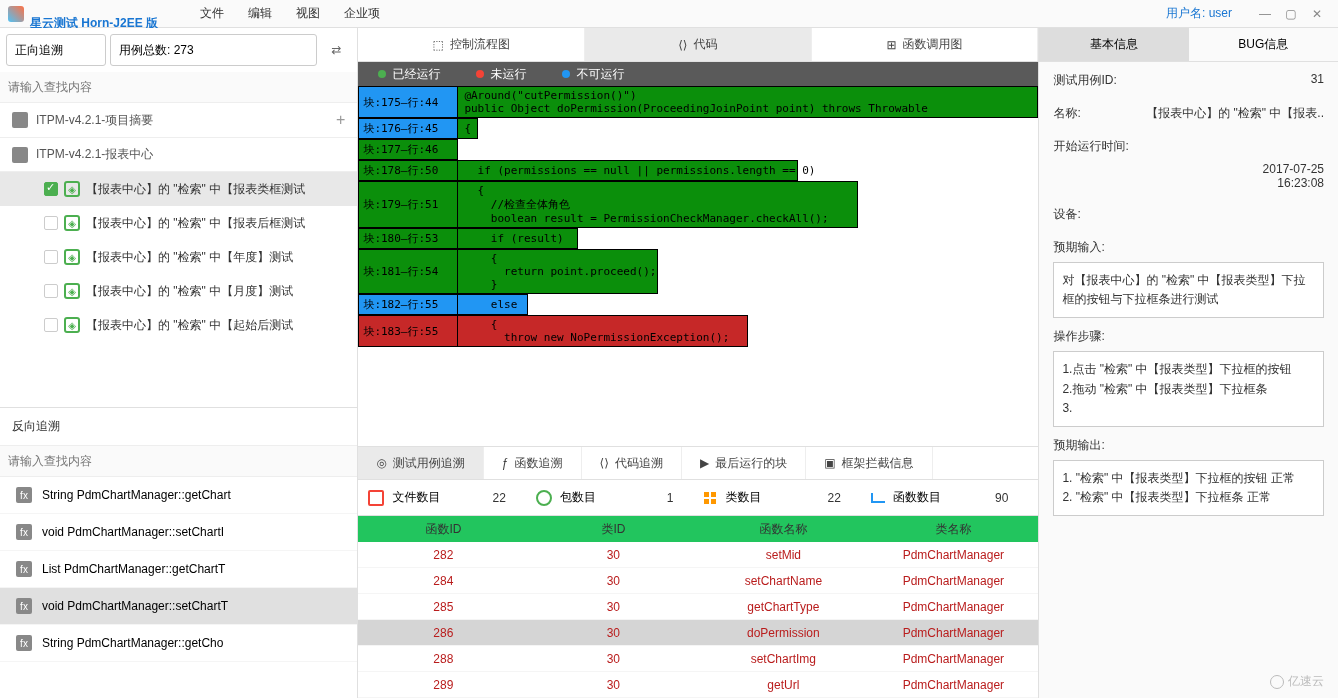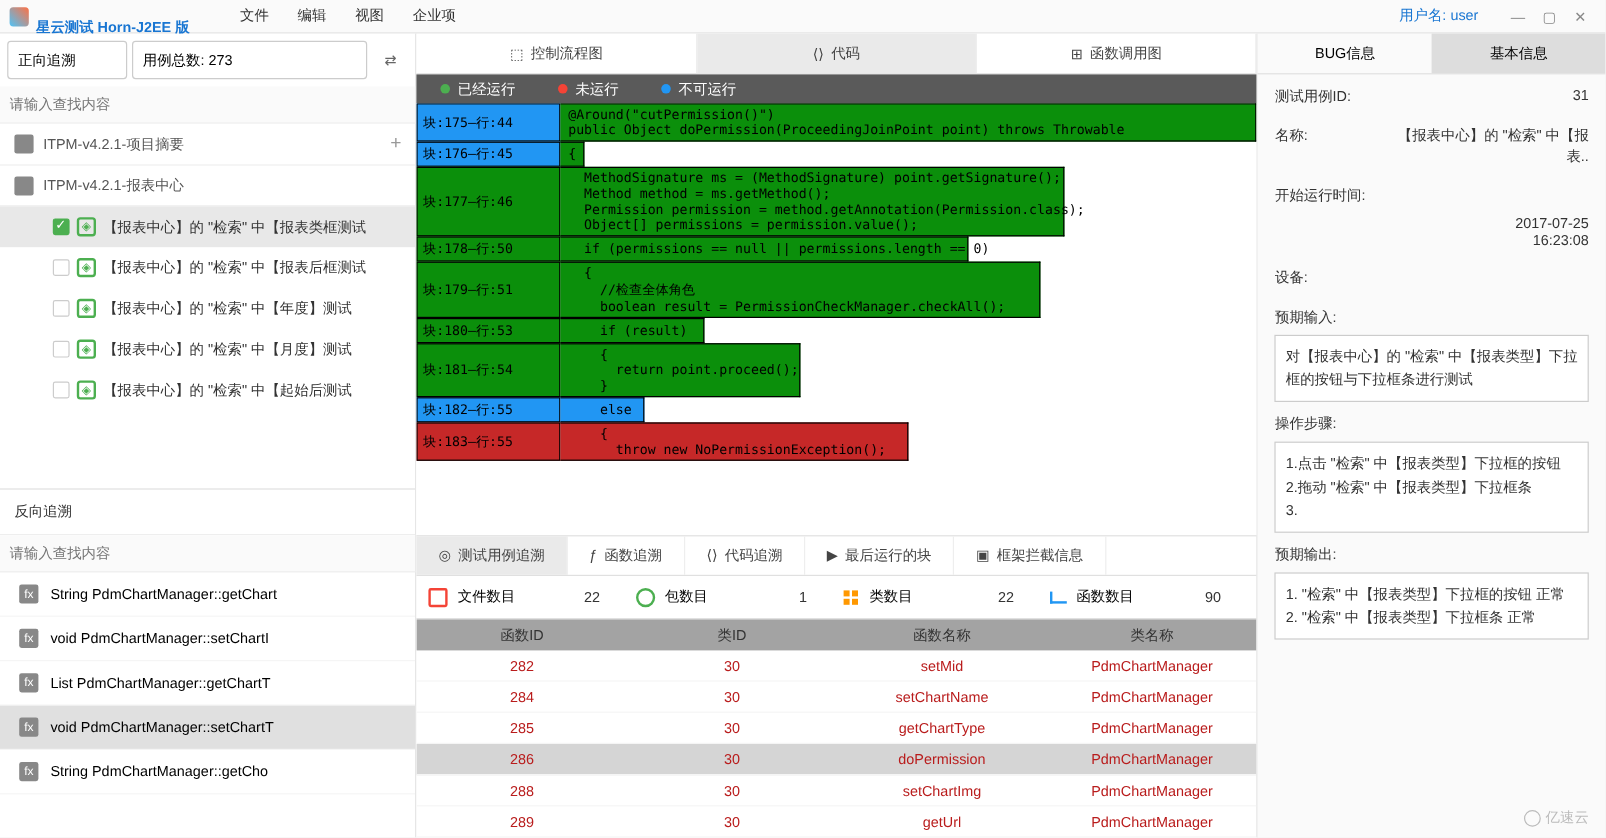--- a/index.html
+++ b/index.html
@@ -44,21 +44,21 @@
 .center-panel { flex: 1; background: #fff; display: flex; flex-direction: column; border-right: 1px solid #e0e0e0; }
 .main-tabs { height: 34px; display: flex; border-bottom: 1px solid #e0e0e0; }
 .main-tab { flex: 1; display: flex; align-items: center; justify-content: center; gap: 6px; cursor: pointer; color: #444; border-right: 1px solid #eee; }
 .main-tab.active { background: #eaeaea; }
 .legend-bar { height: 24px; background: #5a5a5a; display: flex; align-items: center; padding: 0 20px; gap: 36px; color: #fff; }
 .legend-bar .dot { width: 8px; height: 8px; border-radius: 50%; display: inline-block; margin-right: 6px; }
 .dot.g { background: #4caf50; } .dot.r { background: #f44336; } .dot.b { background: #2196f3; }
 
 .code-view { height: 360px; overflow: auto; background: #fff; }
 .code-row { display: flex; min-height: 20px; }
-.blk-cell { width: 120px; border: 1px solid #000; color: #000; font-family: monospace; font-size: 11px; padding: 2px 4px; display: flex; align-items: center; }
+.blk-cell { width: 100px; border: 1px solid #000; color: #000; font-family: monospace; font-size: 11px; padding: 2px 4px; display: flex; align-items: center; }
 .code-cell { border: 1px solid #000; border-left: none; color: #000; font-family: monospace; font-size: 11px; padding: 2px 6px; white-space: pre; display: flex; align-items: center; }
 .bg-blue { background: #2196f3; }
 .bg-green { background: #0b8f0b; }
 .bg-red { background: #c62828; }
 
 .sub-tabs { height: 34px; display: flex; border-top: 1px solid #e0e0e0; border-bottom: 1px solid #e0e0e0; }
 .sub-tab { padding: 0 18px; display: flex; align-items: center; gap: 6px; cursor: pointer; color: #444; border-right: 1px solid #eee; }
 .sub-tab.active { background: #eaeaea; }
 
 .stats-row { height: 36px; display: flex; align-items: center; padding: 0 10px; gap: 10px; border-bottom: 1px solid #e0e0e0; }
@@ -66,21 +66,21 @@
 .stat .sic { width: 16px; height: 16px; }
 .sic.s1 { border: 2px solid #f44336; border-radius: 2px; }
 .sic.s2 { border: 2px solid #4caf50; border-radius: 50%; }
 .sic.s3 { display:flex; flex-wrap:wrap; width:14px; height:14px; }
 .sic.s3 span{ width:5px; height:5px; background:#ff9800; margin:1px; }
 .sic.s4 { border-left: 2px solid #2196f3; border-bottom: 2px solid #2196f3; width:14px; height:10px; position:relative; }
 .stat .sv { margin-left: auto; margin-right: 20px; color: #333; }
 
 .data-table { flex: 1; overflow: auto; }
 .data-table .thead, .data-table .trow { display: flex; height: 26px; align-items: center; }
-.data-table .thead { background: #a3a3a3; color: #333; align-items: center; }
+.data-table .thead { background: #22c55e; color: #333; align-items: center; }
 .data-table .trow { border-bottom: 1px solid #f5f5f5; color: #b91c1c; }
 .data-table .trow.sel { background: #d5d5d5; }
 .data-table .tc { flex: 1; text-align: center; }
 
 .right-panel { width: 310px; background: #fafafa; display: flex; flex-direction: column; }
 .right-tabs { height: 34px; display: flex; border-bottom: 1px solid #e0e0e0; }
 .right-tab { flex: 1; display: flex; align-items: center; justify-content: center; cursor: pointer; }
 .right-tab.active { background: #ddd; }
 .info-body { padding: 10px 14px; overflow-y: auto; flex: 1; }
 .info-row { display: flex; margin-bottom: 16px; }
@@ -209,24 +209,20 @@
           <div class="blk-cell bg-blue">块:175—行:44</div>
           <div class="code-cell bg-green" style="width:580px">@Around("cutPermission()")
 public Object doPermission(ProceedingJoinPoint point) throws Throwable</div>
         </div>
         <div class="code-row">
           <div class="blk-cell bg-blue">块:176—行:45</div>
           <div class="code-cell bg-green" style="width:20px">{</div>
         </div>
         <div class="code-row">
           <div class="blk-cell bg-green">块:177—行:46</div>
-          <div class="code-cell bg-green" style="width:420px">  MethodSignature ms = (MethodSignature) point.getSignature();
-  Method method = ms.getMethod();
-  Permission permission = method.getAnnotation(Permission.class);
-  Object[] permissions = permission.value();</div>
         </div>
         <div class="code-row">
           <div class="blk-cell bg-green">块:178—行:50</div>
           <div class="code-cell bg-green" style="width:340px">  if (permissions == null || permissions.length == 0)</div>
         </div>
         <div class="code-row">
           <div class="blk-cell bg-green">块:179—行:51</div>
           <div class="code-cell bg-green" style="width:400px">  {
     //检查全体角色
     boolean result = PermissionCheckManager.checkAll();</div>
@@ -346,22 +342,22 @@
             <div class="tc">30</div>
             <div class="tc">getUrl</div>
             <div class="tc">PdmChartManager</div>
           </div>
         </div>
     </div>
   </div>
 
   <div class="right-panel">
     <div class="right-tabs">
+      <div class="right-tab active">基本信息</div>
       <div class="right-tab">BUG信息</div>
-      <div class="right-tab active">基本信息</div>
     </div>
     <div class="info-body">
       <div class="info-row">
           <div class="lbl">测试用例ID:</div>
           <div class="val">31</div>
         </div>
       <div class="info-row">
           <div class="lbl">名称:</div>
           <div class="val">【报表中心】的 "检索" 中【报表..</div>
         </div>

